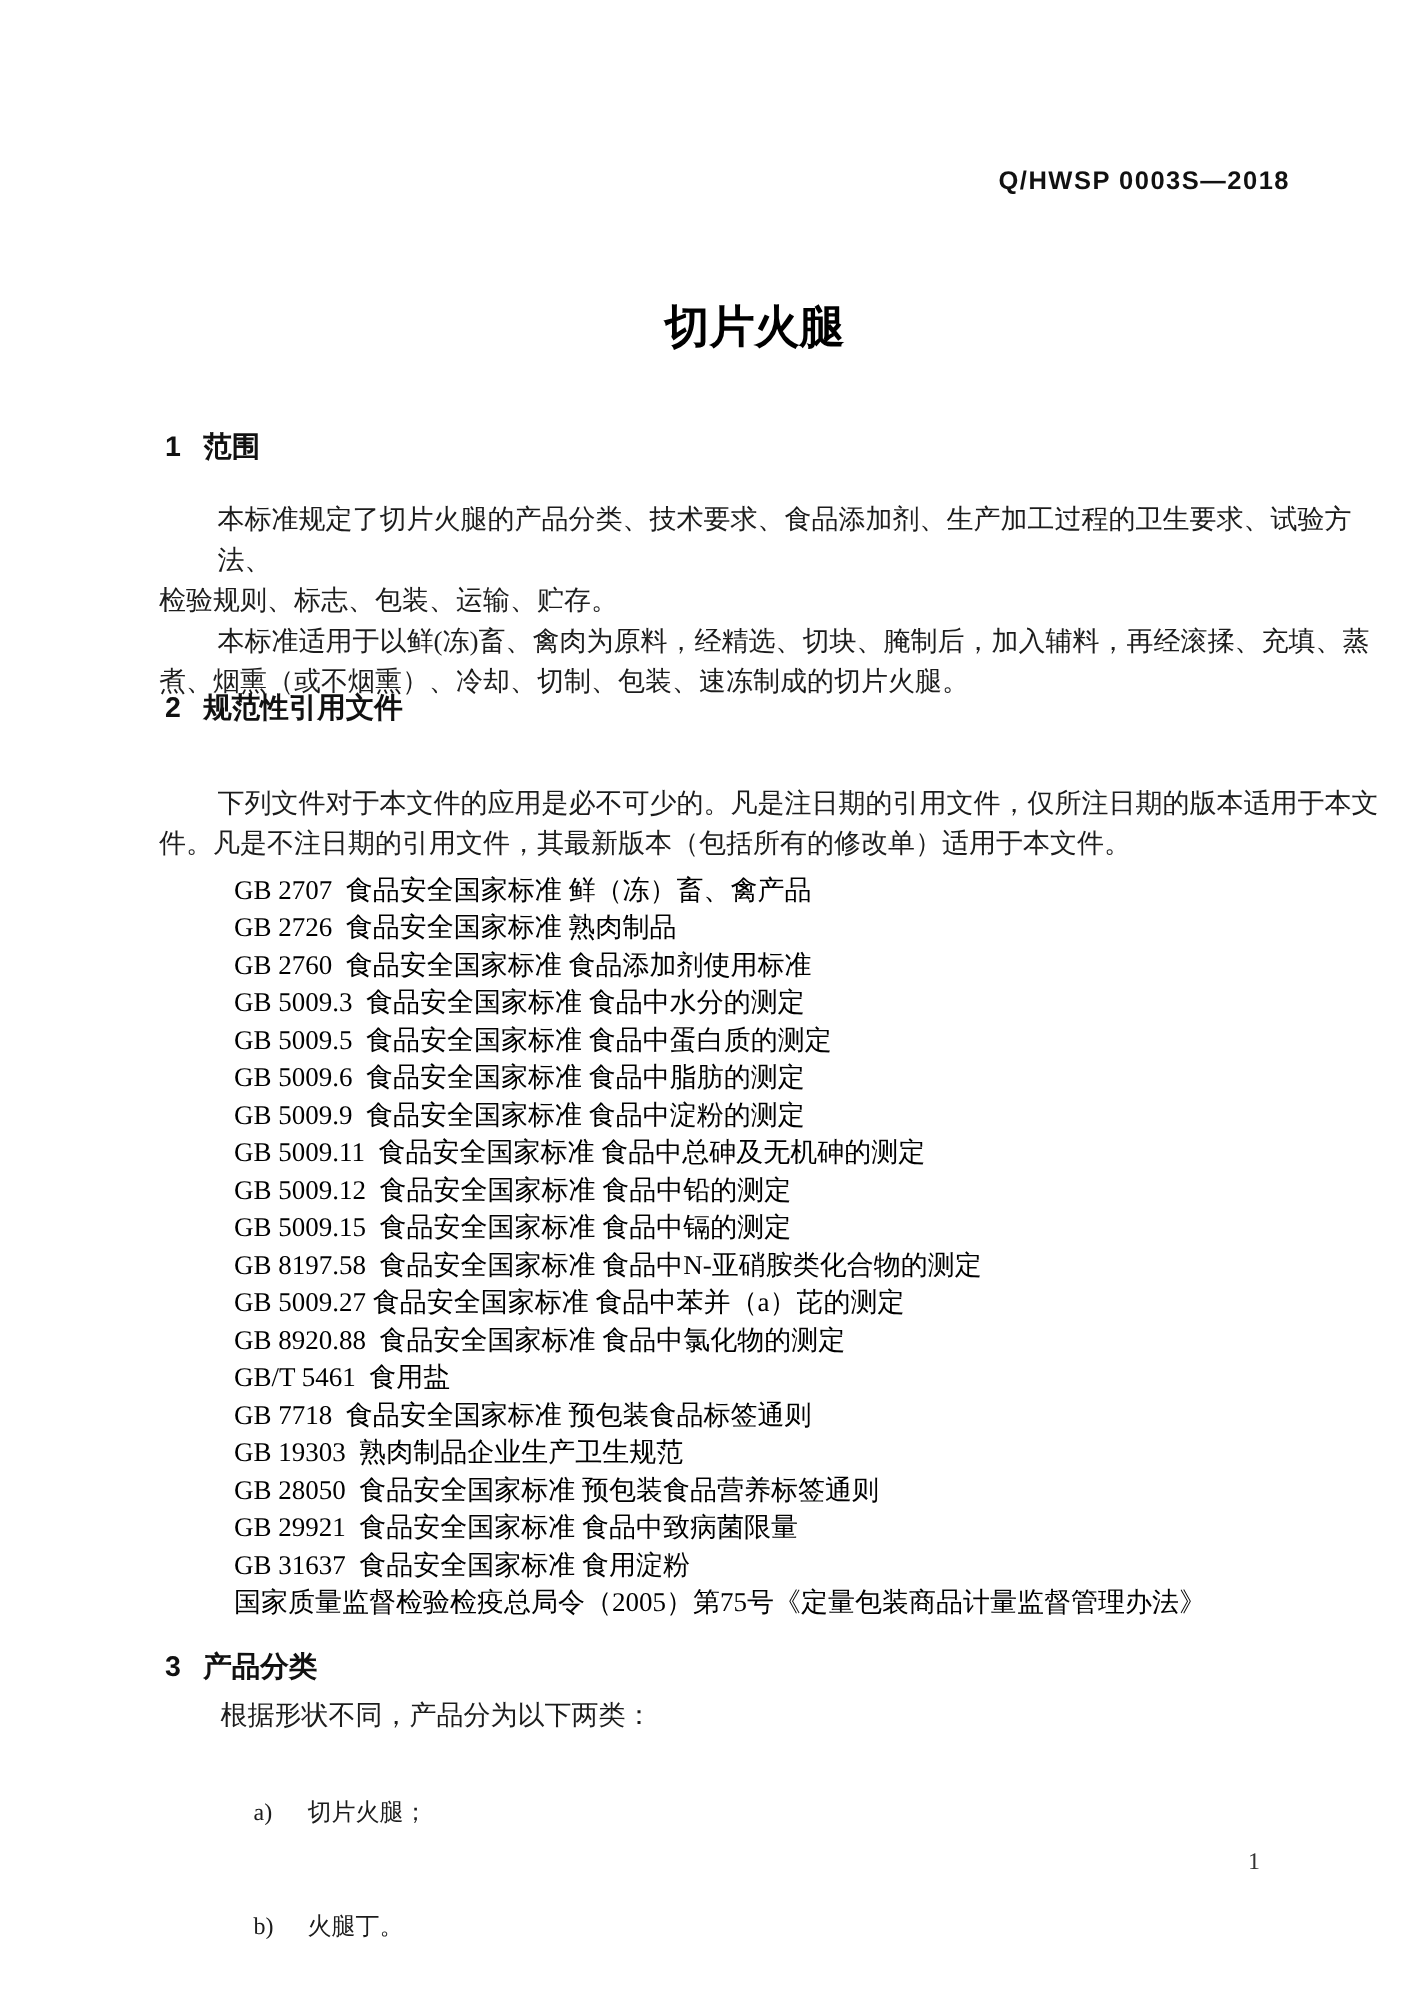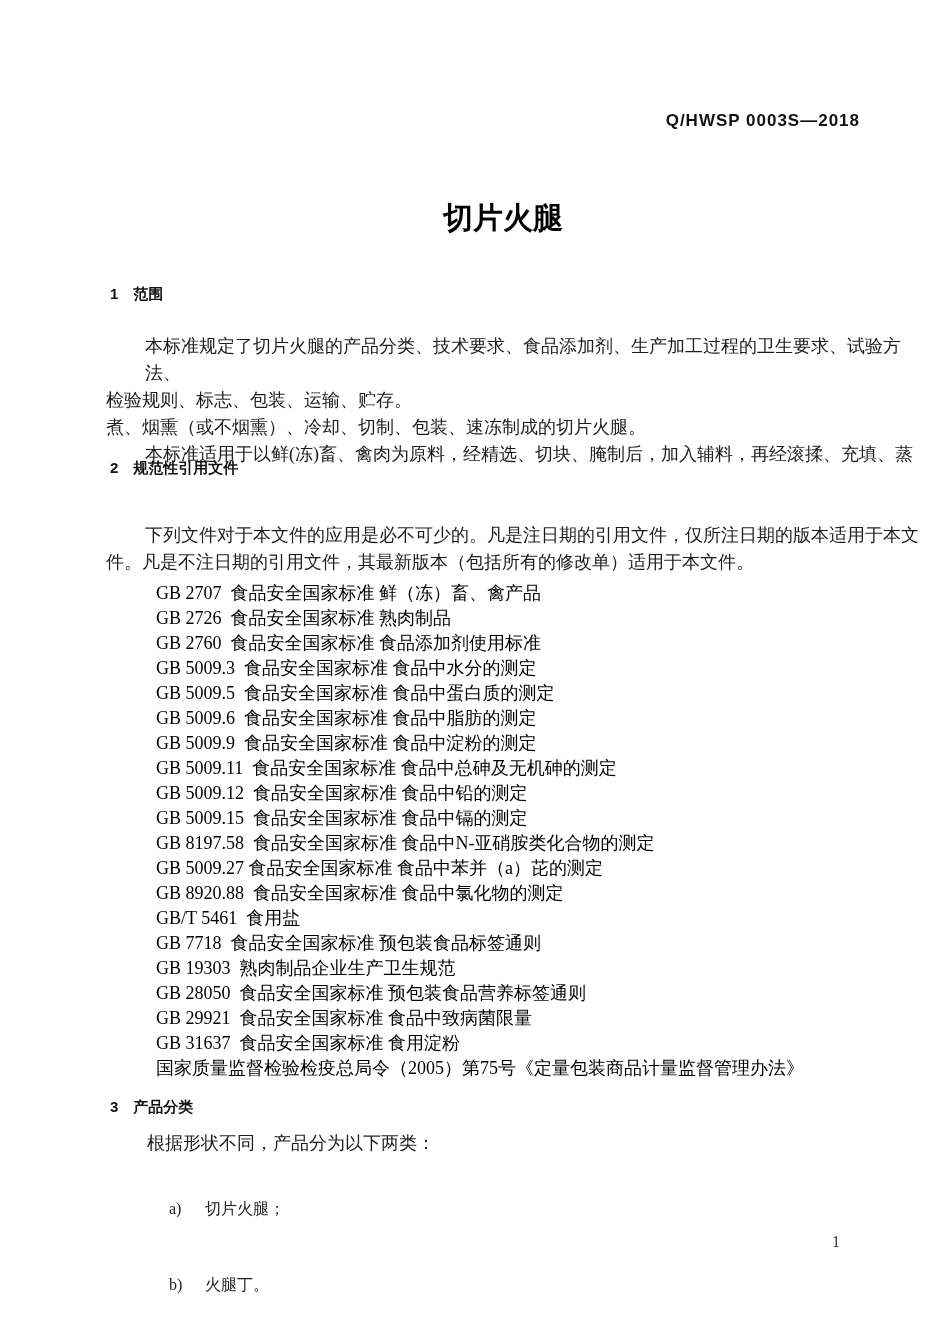--- a/index.html
+++ b/index.html
@@ -20,21 +20,21 @@
   }
   .doc-title{
     position:absolute;top:198px;left:0;width:100%;
     text-align:center;
     font-family:"Liberation Sans","DejaVu Sans",sans-serif;
     font-size:30px;font-weight:bold;color:#000;margin:0;padding-left:28px;
   }
   .sec-heading{
     position:absolute;left:110px;
     font-family:"Liberation Sans","DejaVu Sans",sans-serif;
-    font-size:15px;font-weight:bold;color:#111;
+    font-size:19px;font-weight:bold;color:#111;
   }
   .sec-heading .sec-num{display:inline-block;}
   .sec-heading .sec-label{margin-left:15px;}
   .h-s1{top:285px;}
   .h-s2{top:459px;}
   .h-s3{top:1098px;}
   .body-block{
     position:absolute;left:106px;width:830px;
     font-size:18px;line-height:27px;color:#1c1c1c;
   }
@@ -68,22 +68,22 @@
 
   <h1 class="doc-title">切片火腿</h1>
 
   <div class="sec-heading h-s1">
     <span class="sec-num">1</span><span class="sec-label">范围</span>
   </div>
 
   <div class="body-block p-s1">
     <div class="line first-line">本标准规定了切片火腿的产品分类、技术要求、食品添加剂、生产加工过程的卫生要求、试验方法、</div>
     <div class="line">检验规则、标志、包装、运输、贮存。</div>
+    <div class="line first-line">本标准适用于以鲜(冻)畜、禽肉为原料，经精选、切块、腌制后，加入辅料，再经滚揉、充填、蒸</div>
     <div class="line">煮、烟熏（或不烟熏）、冷却、切制、包装、速冻制成的切片火腿。</div>
-    <div class="line first-line">本标准适用于以鲜(冻)畜、禽肉为原料，经精选、切块、腌制后，加入辅料，再经滚揉、充填、蒸</div>
   </div>
 
   <div class="sec-heading h-s2">
     <span class="sec-num">2</span><span class="sec-label">规范性引用文件</span>
   </div>
 
   <div class="body-block p-s2">
     <div class="line first-line">下列文件对于本文件的应用是必不可少的。凡是注日期的引用文件，仅所注日期的版本适用于本文</div>
     <div class="line">件。凡是不注日期的引用文件，其最新版本（包括所有的修改单）适用于本文件。</div>
   </div>

